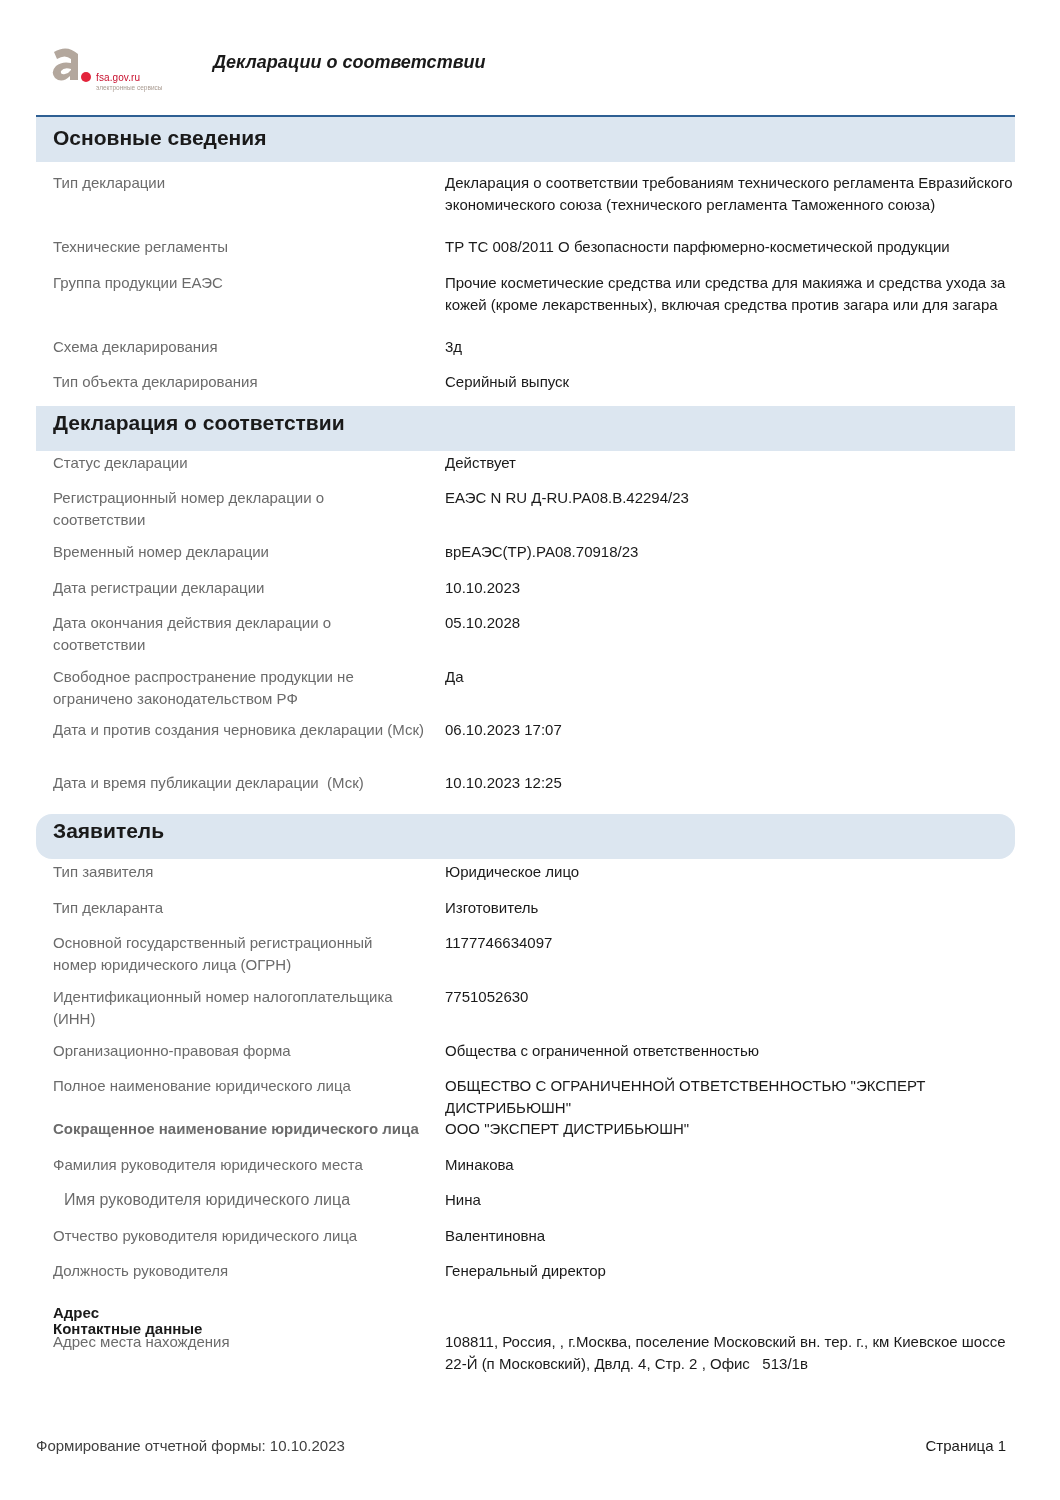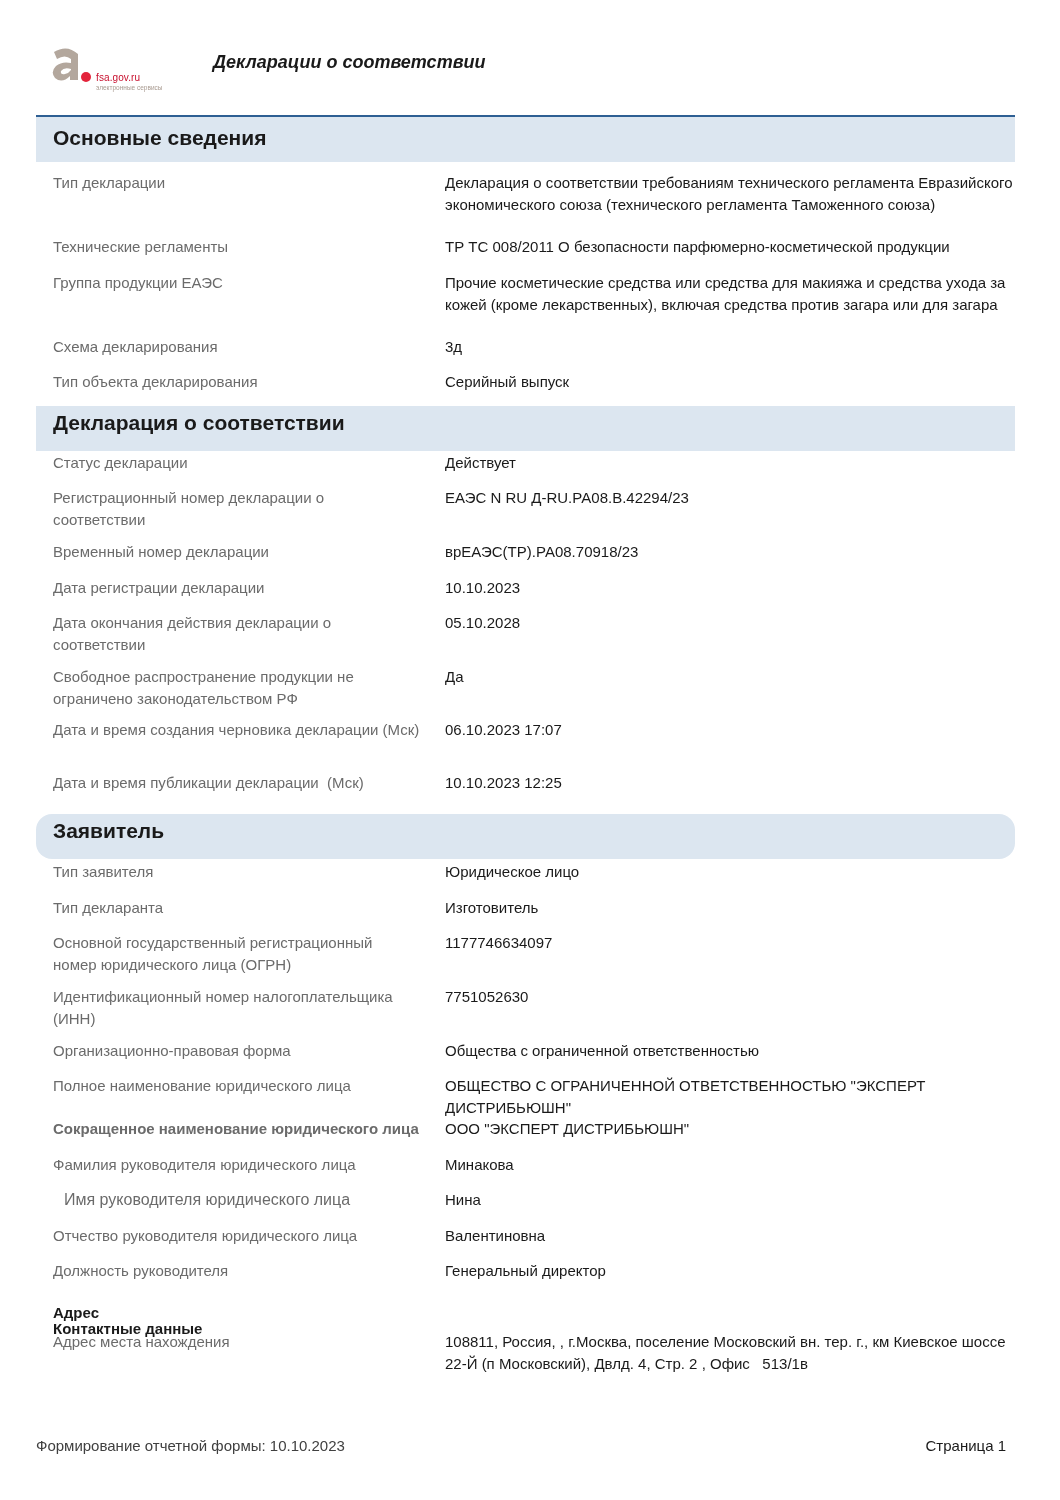--- a/index.html
+++ b/index.html
@@ -87,21 +87,21 @@
 </div>
 <div class="row" style="top:612px;">
   <div class="label" style="width:330px;">Дата окончания действия декларации о соответствии</div>
   <div class="value">05.10.2028</div>
 </div>
 <div class="row" style="top:666px;">
   <div class="label" style="width:345px;">Свободное распространение продукции не ограничено законодательством РФ</div>
   <div class="value">Да</div>
 </div>
 <div class="row" style="top:719px;">
-  <div class="label" style="width:375px;">Дата и время создания черновика декларации (Мск)</div>
+  <div class="label" style="width:375px;">Дата и против создания черновика декларации (Мск)</div>
   <div class="value">06.10.2023 17:07</div>
 </div>
 <div class="row" style="top:772px;">
   <div class="label" style="white-space:pre;">Дата и время публикации декларации  (Мск)</div>
   <div class="value">10.10.2023 12:25</div>
 </div>
 
 <div class="section-head" style="top:814px;border-radius:16px;">
   <span style="top:5px;">Заявитель</span>
 </div>
@@ -127,21 +127,21 @@
 </div>
 <div class="row" style="top:1075px;">
   <div class="label">Полное наименование юридического лица</div>
   <div class="value" style="width:500px;">ОБЩЕСТВО С ОГРАНИЧЕННОЙ ОТВЕТСТВЕННОСТЬЮ "ЭКСПЕРТ ДИСТРИБЬЮШН"</div>
 </div>
 <div class="row" style="top:1118px;">
   <div class="label" style="width:392px; white-space:nowrap;font-weight:bold;">Сокращенное наименование юридического лица</div>
   <div class="value">ООО "ЭКСПЕРТ ДИСТРИБЬЮШН"</div>
 </div>
 <div class="row" style="top:1154px;">
-  <div class="label">Фамилия руководителя юридического лица</div>
+  <div class="label">Фамилия руководителя юридического места</div>
   <div class="value">Минакова</div>
 </div>
 <div class="row" style="top:1189px;">
   <div class="label big">Имя руководителя юридического лица</div>
   <div class="value">Нина</div>
 </div>
 <div class="row" style="top:1225px;">
   <div class="label">Отчество руководителя юридического лица</div>
   <div class="value">Валентиновна</div>
 </div>

